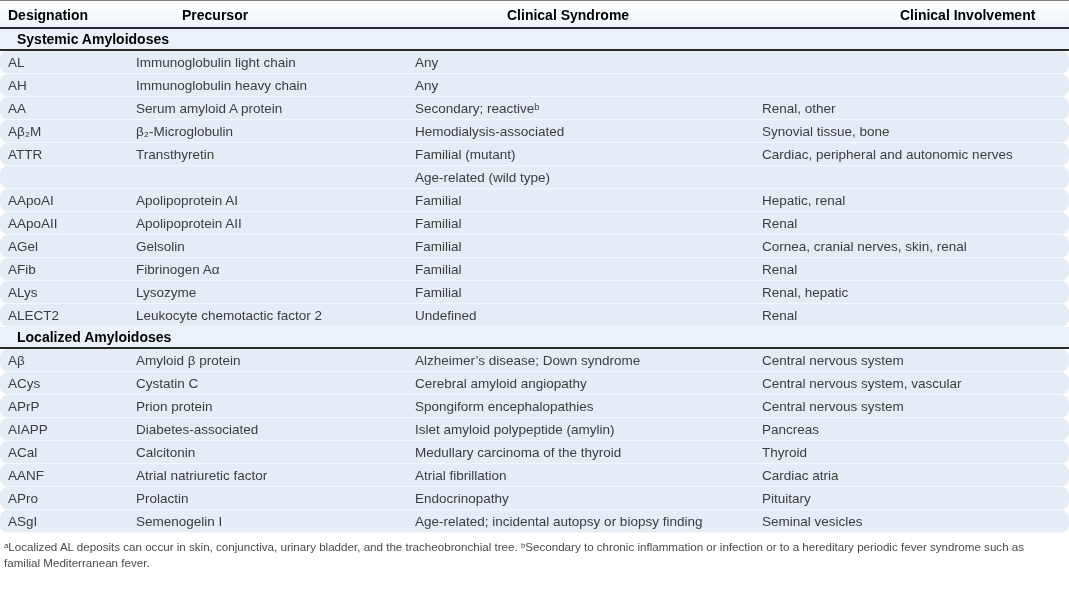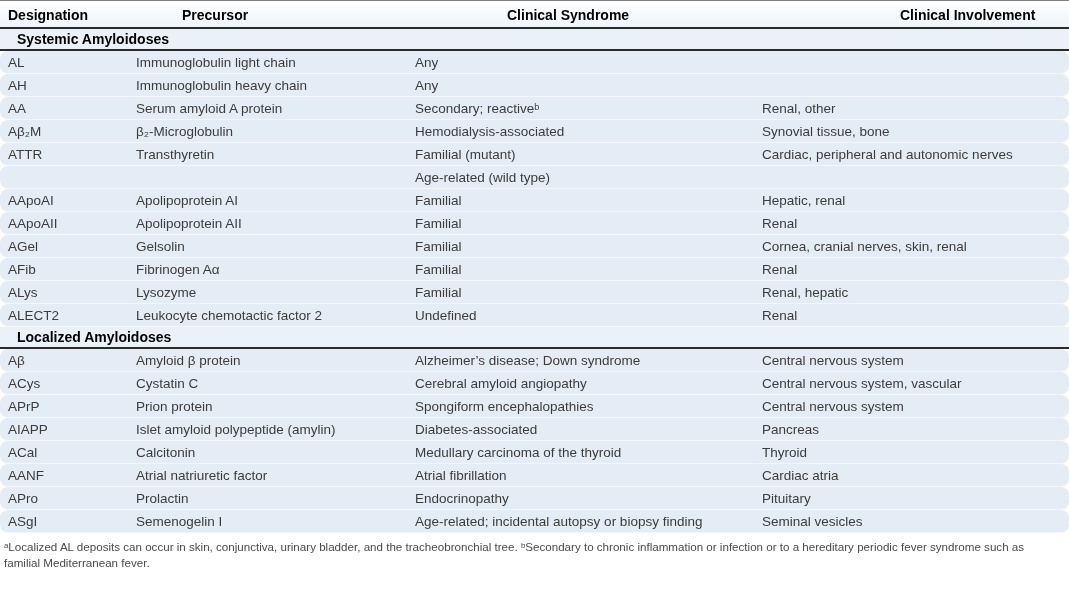--- a/index.html
+++ b/index.html
@@ -183,22 +183,22 @@
 
   <div class="grid-row data-row">
     <div class="cell">APrP</div>
     <div class="cell">Prion protein</div>
     <div class="cell">Spongiform encephalopathies</div>
     <div class="cell">Central nervous system</div>
   </div>
 
   <div class="grid-row data-row">
     <div class="cell">AIAPP</div>
+    <div class="cell">Diabetes-associated</div>
     <div class="cell">Islet amyloid polypeptide (amylin)</div>
-    <div class="cell">Diabetes-associated</div>
     <div class="cell">Pancreas</div>
   </div>
 
   <div class="grid-row data-row">
     <div class="cell">ACal</div>
     <div class="cell">Calcitonin</div>
     <div class="cell">Medullary carcinoma of the thyroid</div>
     <div class="cell">Thyroid</div>
   </div>
 

